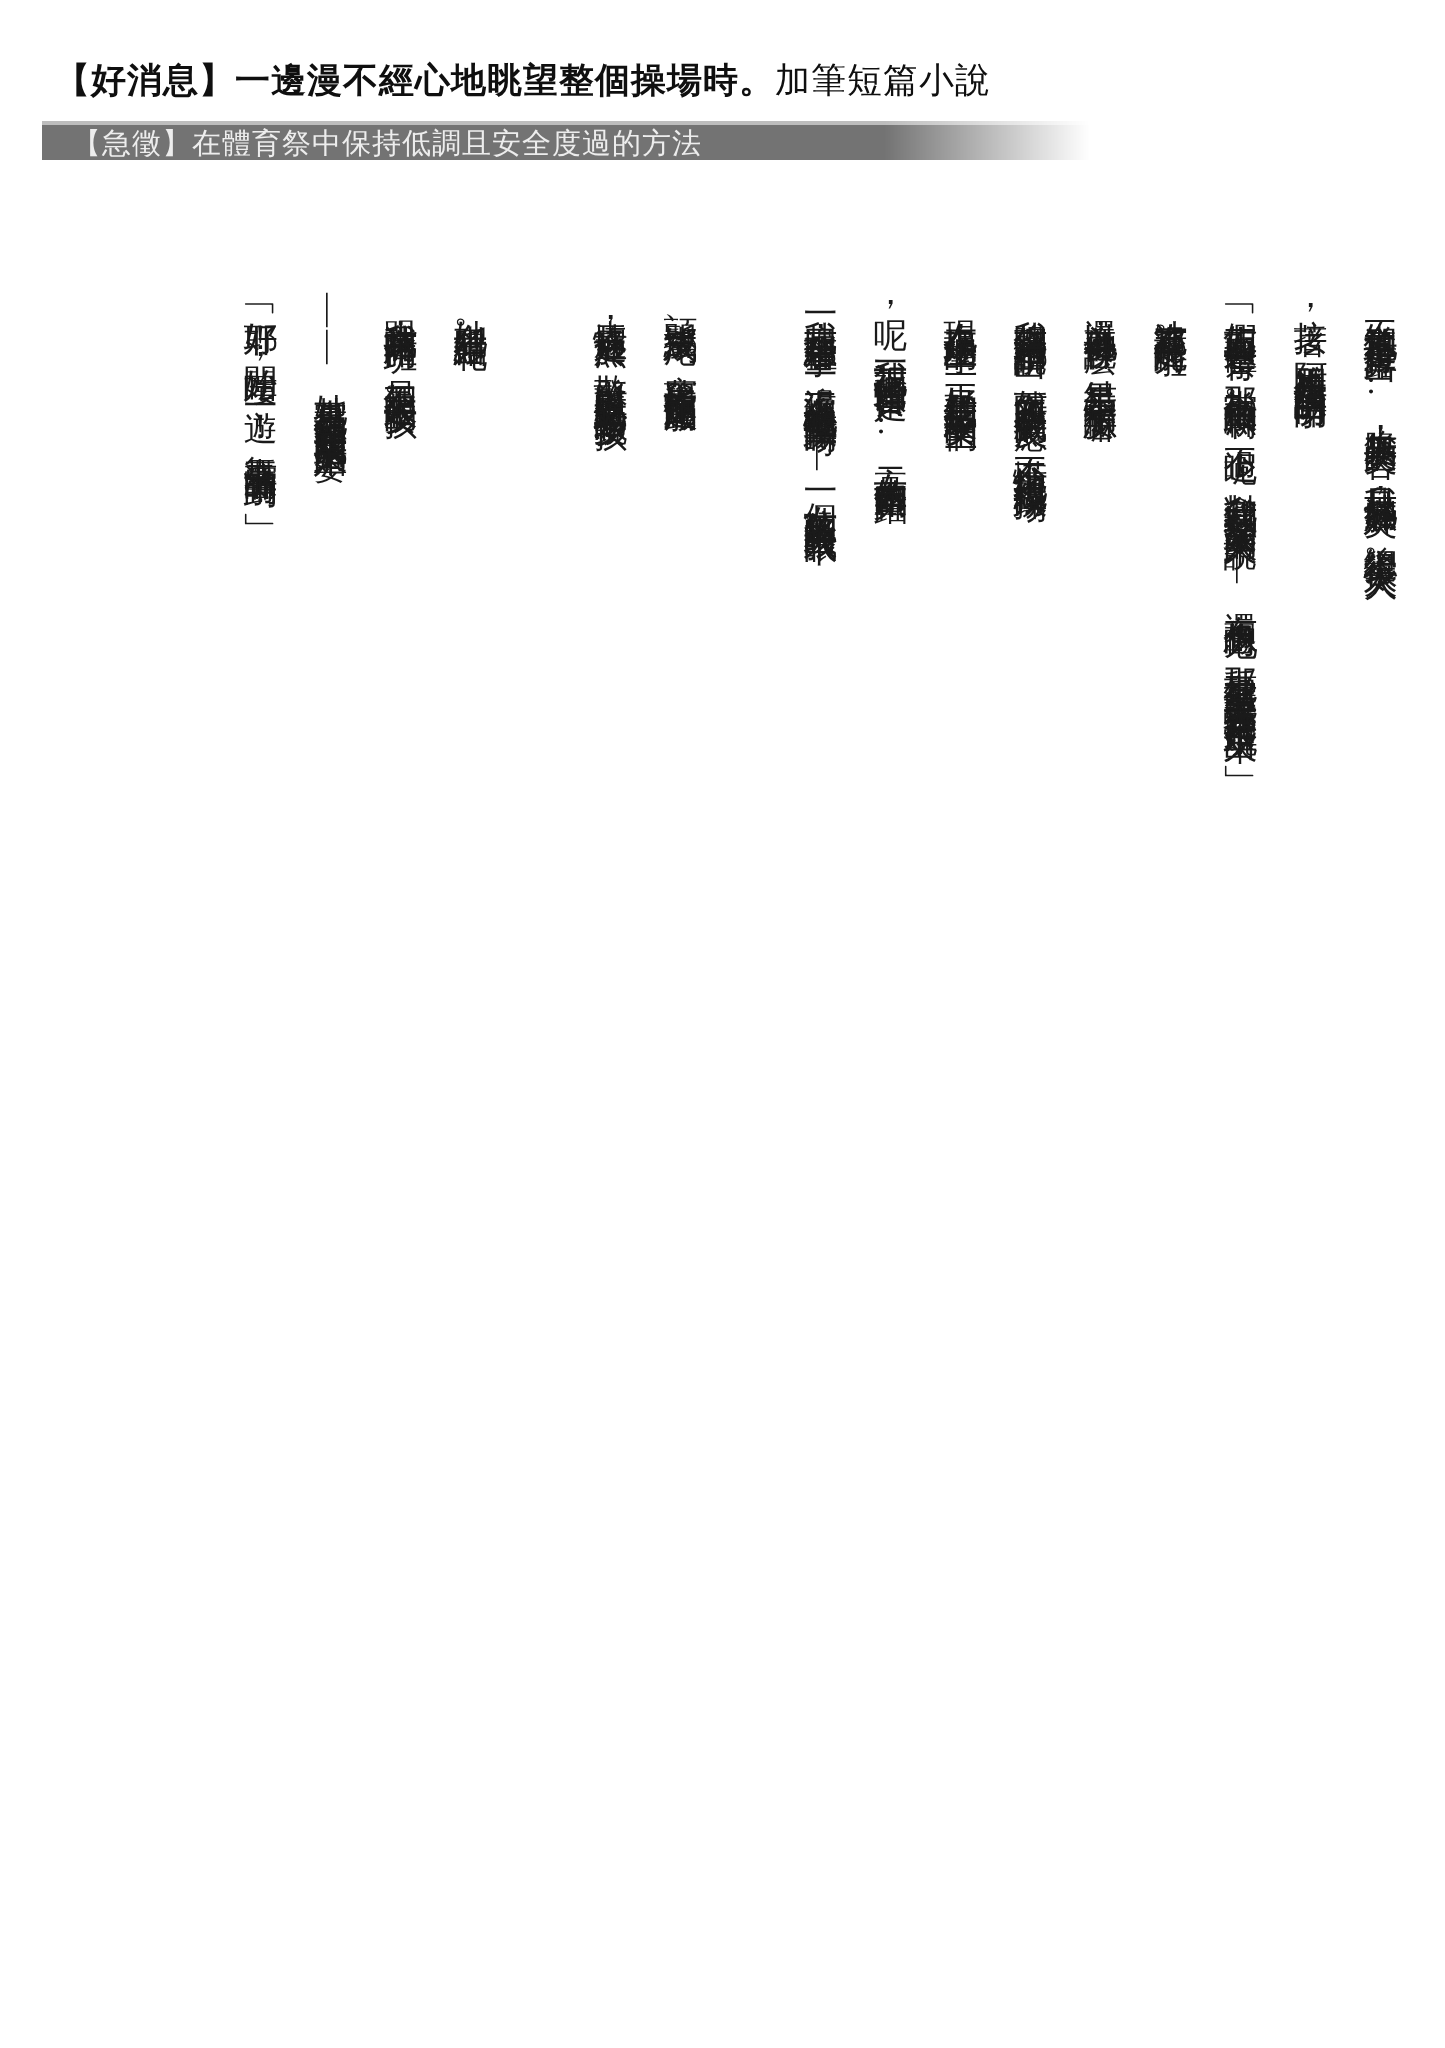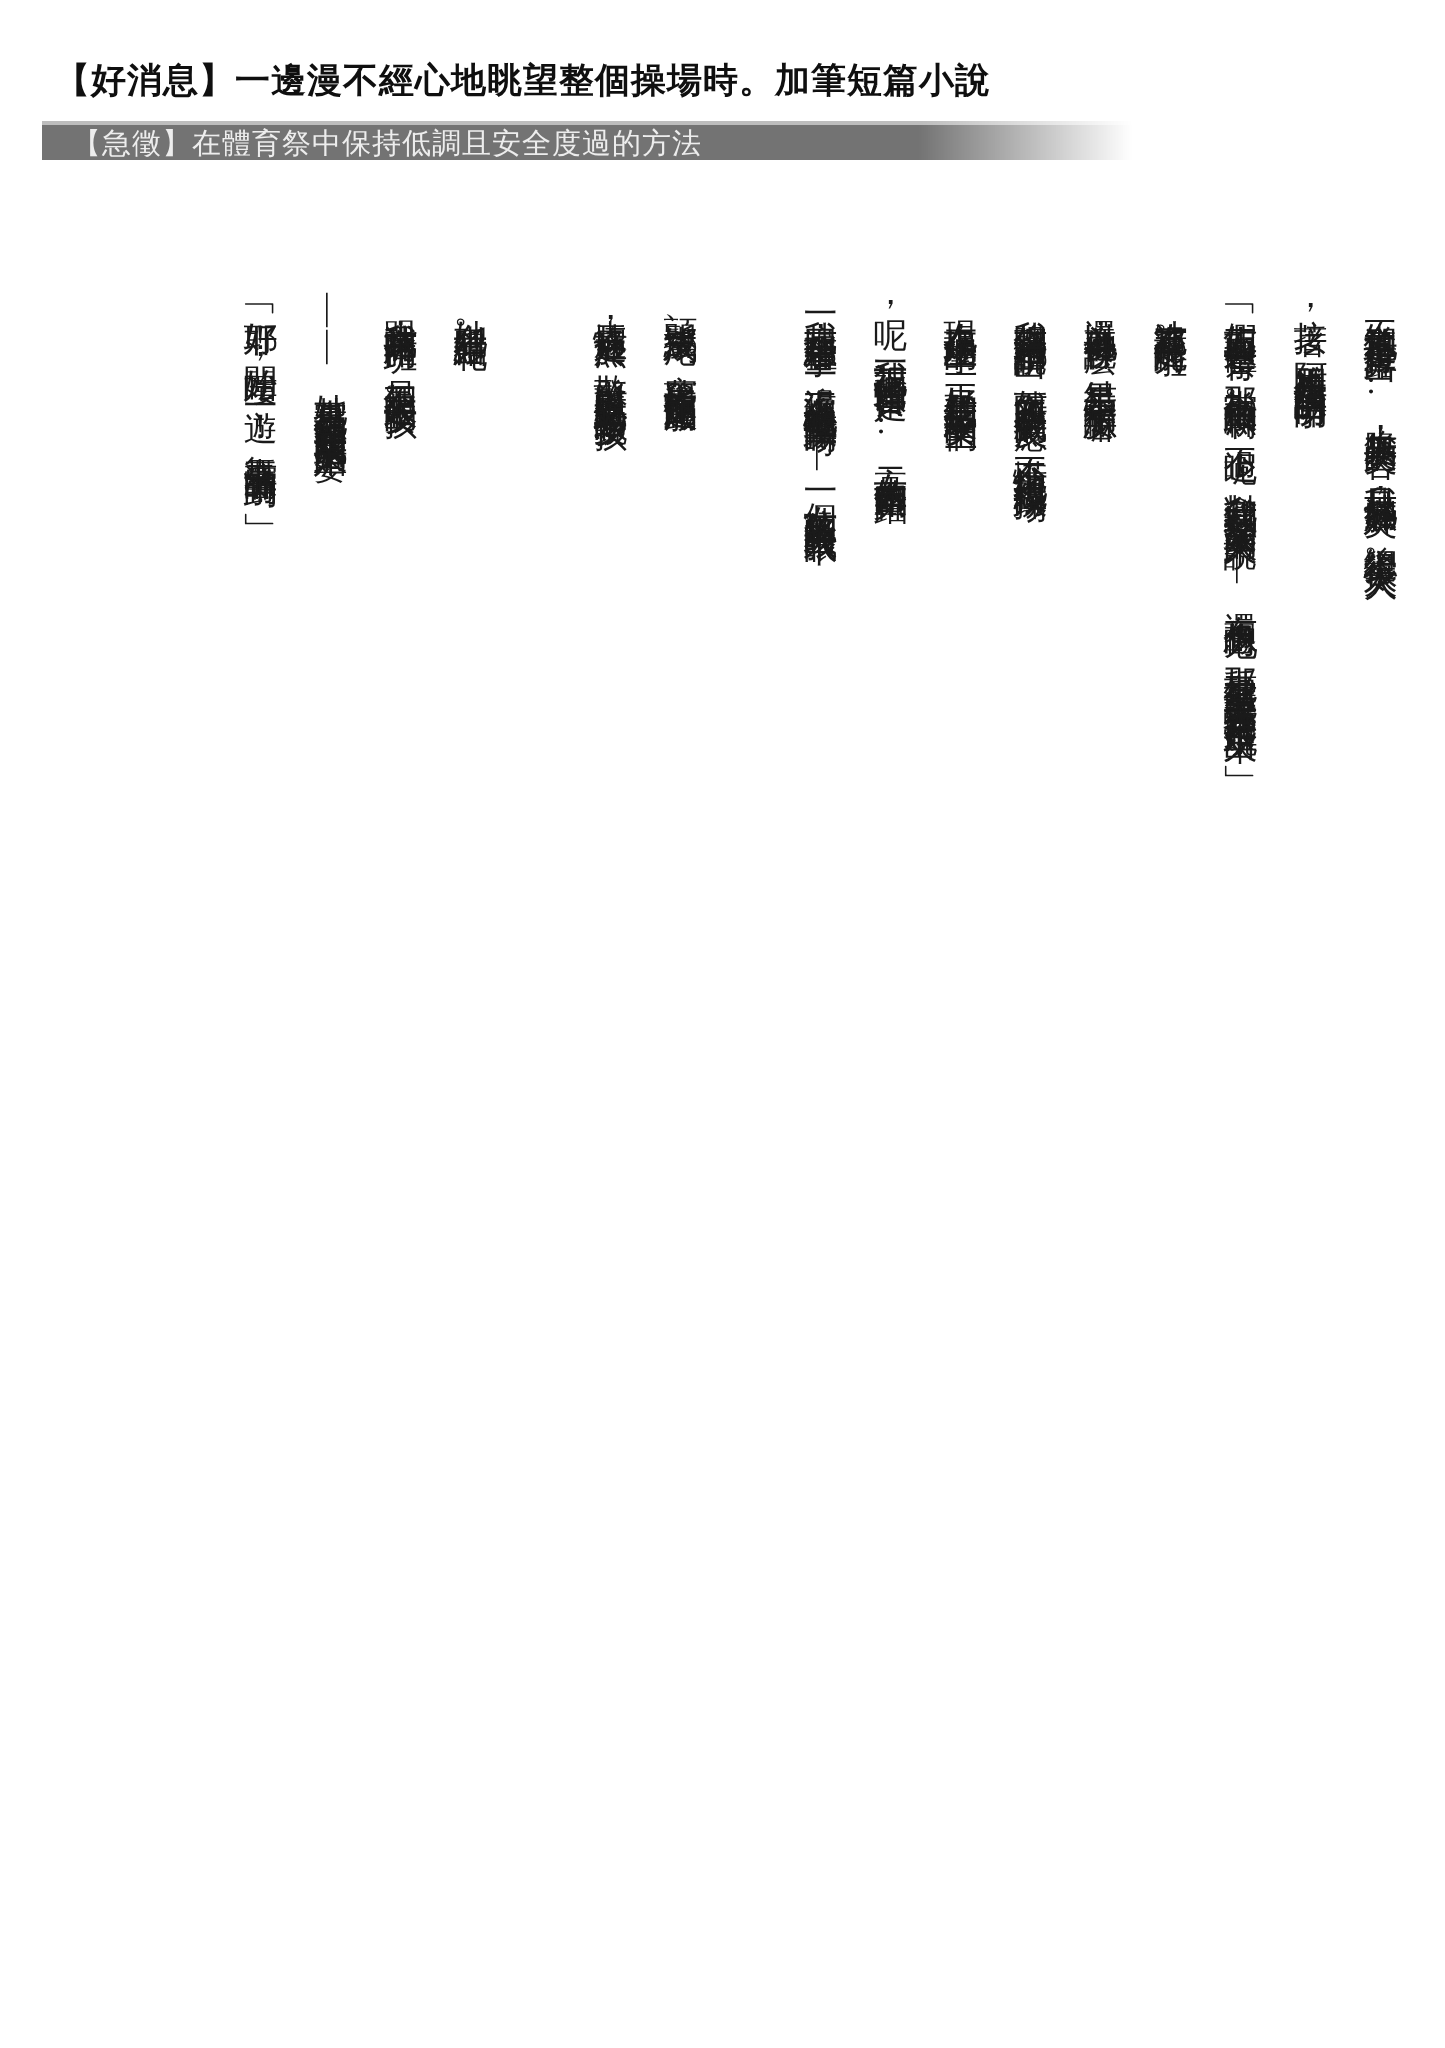--- a/index.html
+++ b/index.html
@@ -30,39 +30,38 @@
     font-family: "Liberation Sans", "DejaVu Sans", sans-serif;
     color: var(--title-text, #0f0f0f);
     font-size: 35px;
     line-height: 1;
     letter-spacing: 1px;
   }
   .book-title .title-main {
     font-weight: 900;
   }
   .book-title .title-sub {
-    font-weight: 700;
+    font-weight: 400;
   }
 
   .chapter-banner {
     position: absolute;
     top: 121px;
     left: 42px;
     width: 1080px;
     height: 39px;
     background: linear-gradient(
       to bottom,
       var(--banner-highlight, #bdbdbd) 0px,
       var(--banner-highlight, #bdbdbd) 4px,
       var(--banner-gray, #737373) 4px,
       var(--banner-gray, #737373) 100%
     );
     -webkit-mask-image: linear-gradient(to right, #000 0%, #000 78%, transparent 97%);
             mask-image: linear-gradient(to right, #000 0%, #000 78%, transparent 97%);
-            padding-left: 44px;
   }
   .chapter-banner .banner-label {
     position: absolute;
     left: 30px;
     top: 6px;
     white-space: nowrap;
     color: var(--banner-text, #ededed);
     font-size: 29px;
     line-height: 33px;
     letter-spacing: 1px;

